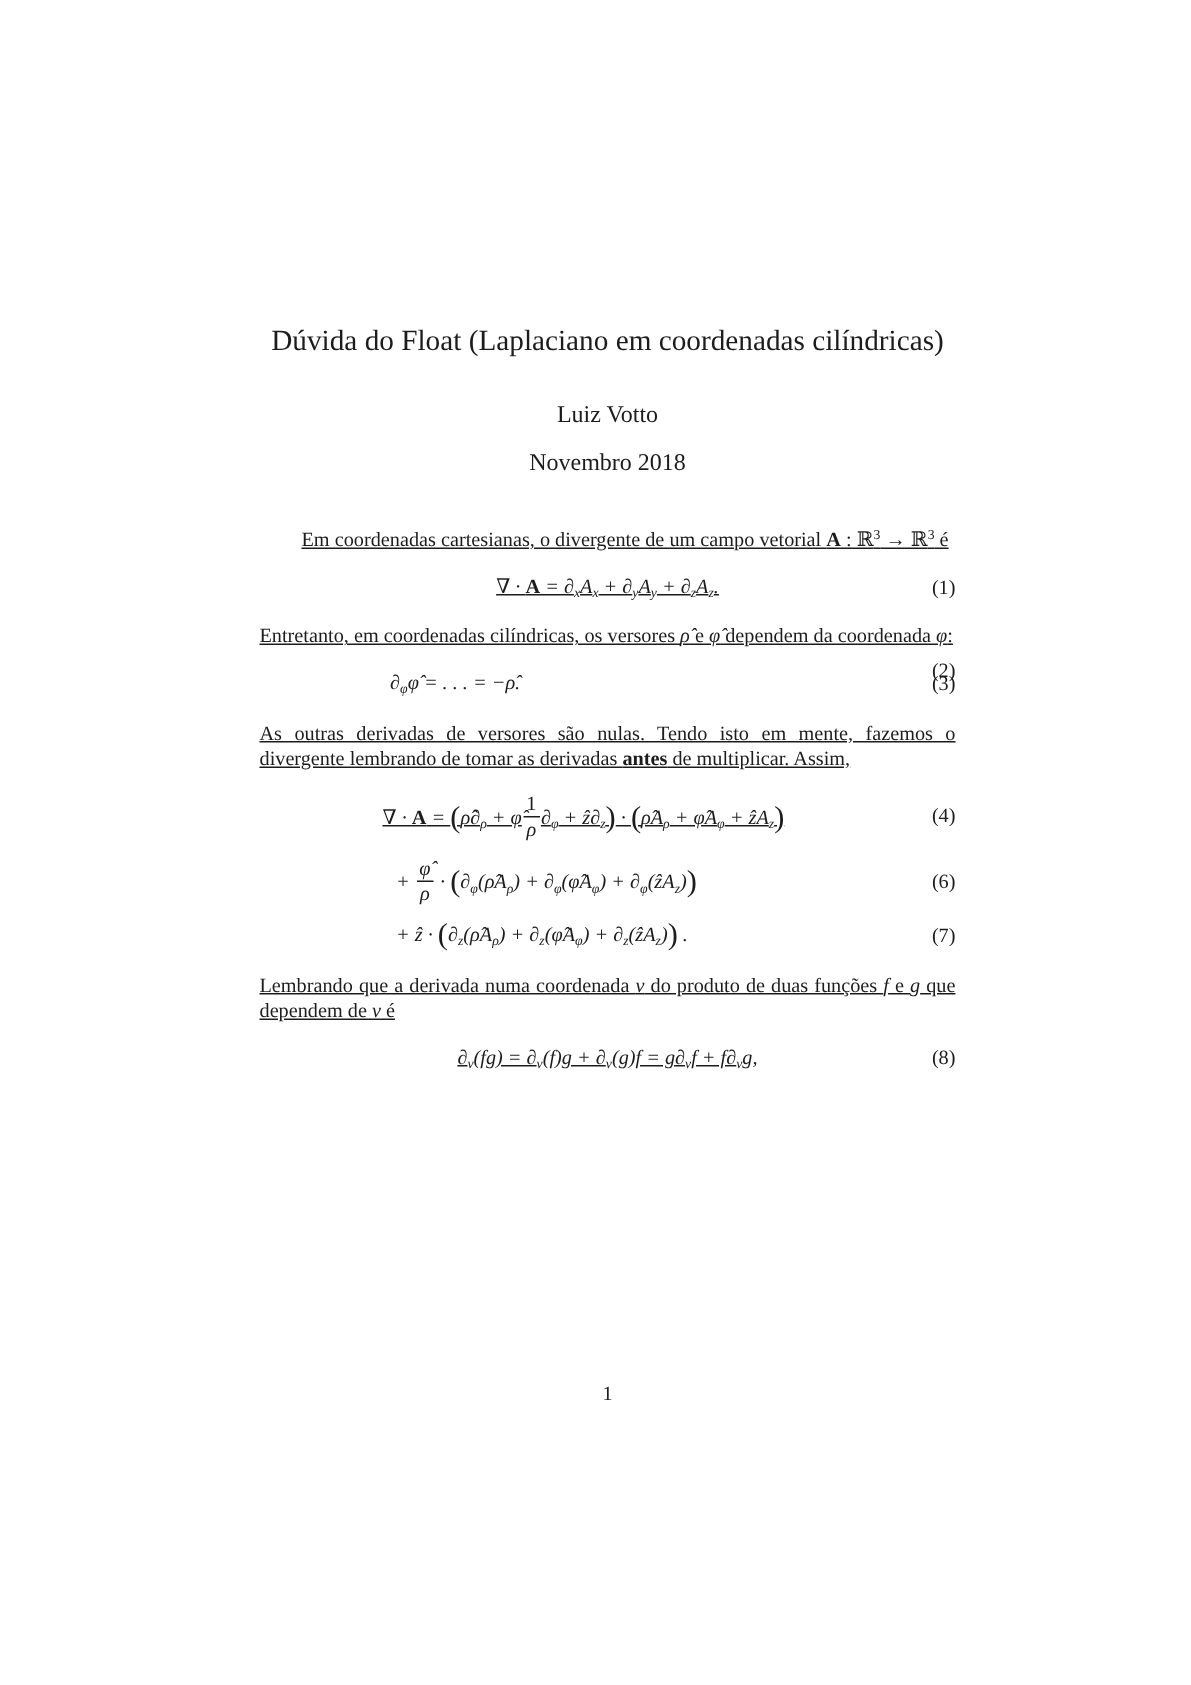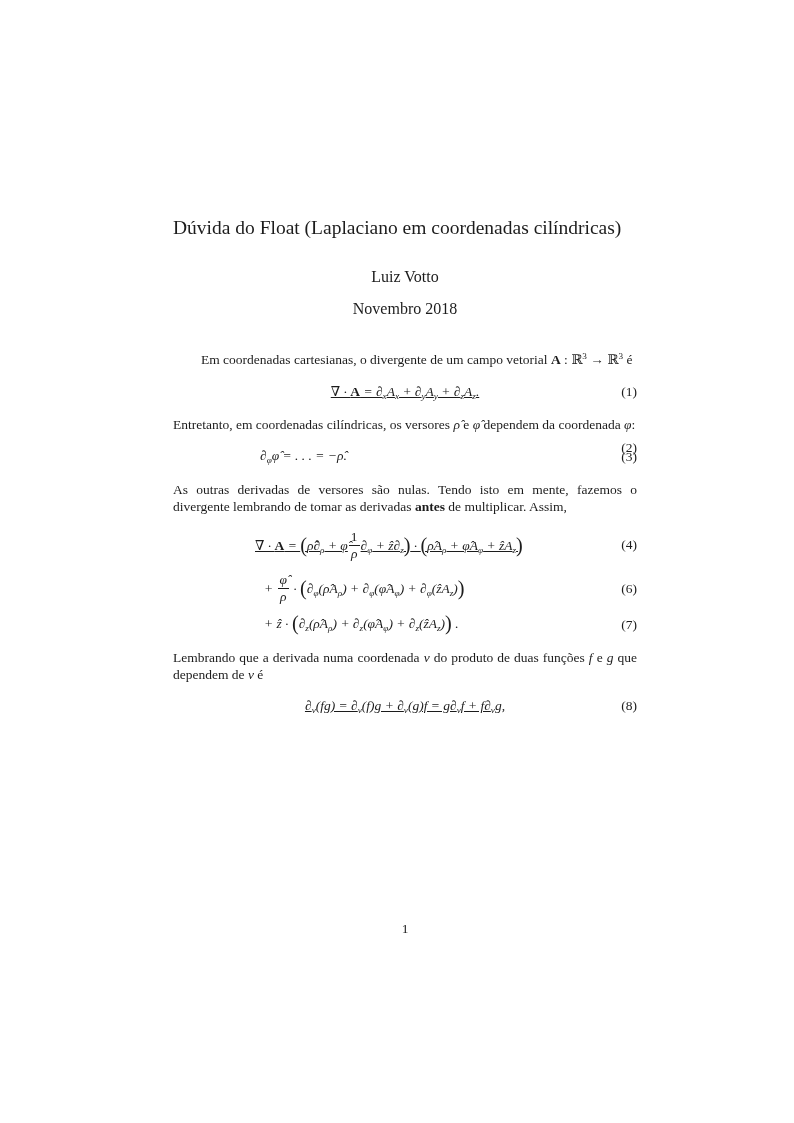--- a/index.html
+++ b/index.html
@@ -10,27 +10,28 @@
     color:#1c1c1c;
     font-family:"Liberation Serif","DejaVu Serif",serif;
     overflow:hidden;
   }
   .content {
     position:absolute; left:173px; top:213px; width:464px;
   }
   .title {
     font-weight:normal;
     font-size:19.5px; line-height:1.5;
+    text-align:center;
     margin:0;
   }
   .author { text-align:center; font-size:16px; margin-top:26px; }
   .date   { text-align:center; font-size:16px; margin-top:14px; }
   .para {
     font-size:13.5px; line-height:1.26;
-    text-align:justify; margin:10px 0;
+    text-align:justify; margin:10px 0;text-decoration:underline;
   }
   .para.indent { text-indent:28px; }
   .para .mit, .para i { font-style:italic; }
   .mup { font-style:normal; }
   b.mup { font-weight:bold; font-style:normal; }
 
   .eq-row { position:relative; font-size:13.5px; margin:12px 0; }
   .eq-row .math { font-style:italic; }
   .eq-row .math .mup { font-style:normal; }
   .eq-num {

